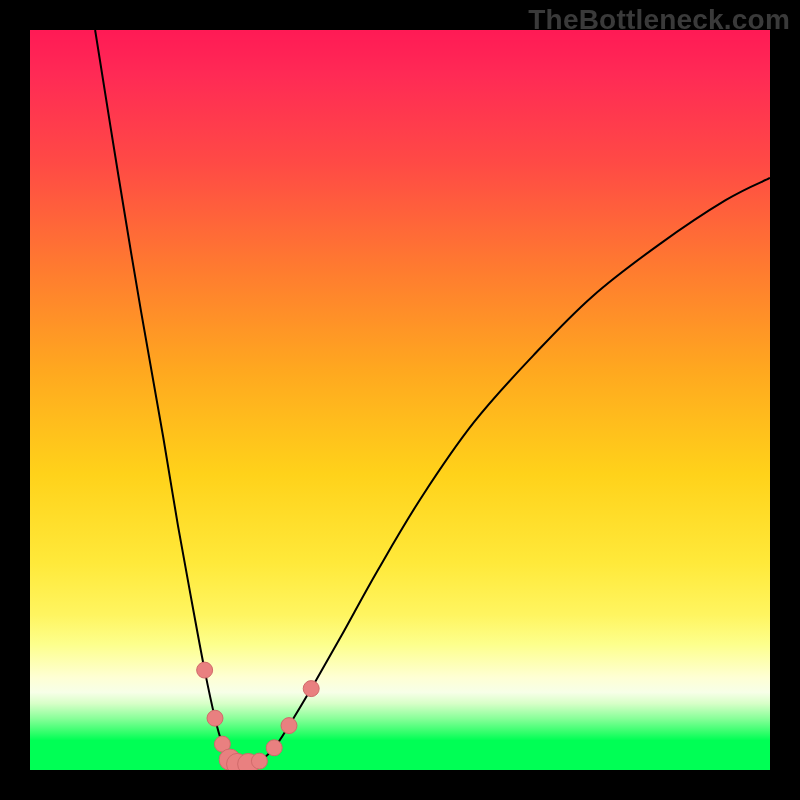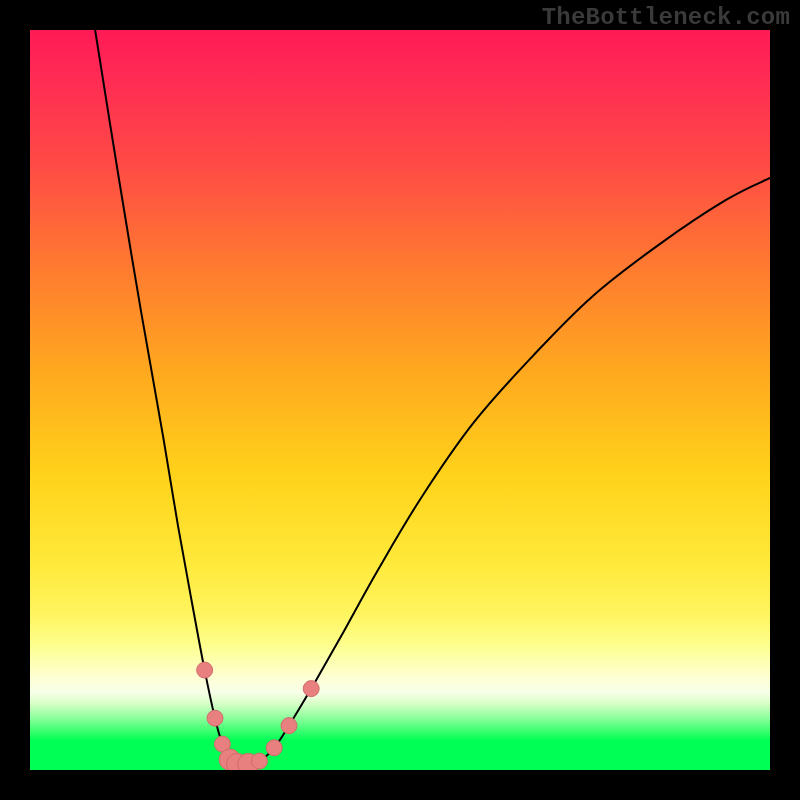--- a/index.html
+++ b/index.html
@@ -41,26 +41,25 @@
       #2fff6a 95%,
       #00ff55 96%,
       #00ff55 100%
     );
   }
   .watermark {
     position: absolute;
     top: 4px;
     right: 10px;
     color: #3a3a3a;
-    font-size: 24px;
+    font-size: 28px;
     font-weight: 600;
     letter-spacing: 0.2px;
     user-select: none;
     pointer-events: none;
-    font-family: Liberation Mono, monospace;
   }
   svg.curve {
     position: absolute;
     left: 0;
     top: 0;
     width: 740px;
     height: 740px;
     pointer-events: none;
   }
 </style>

